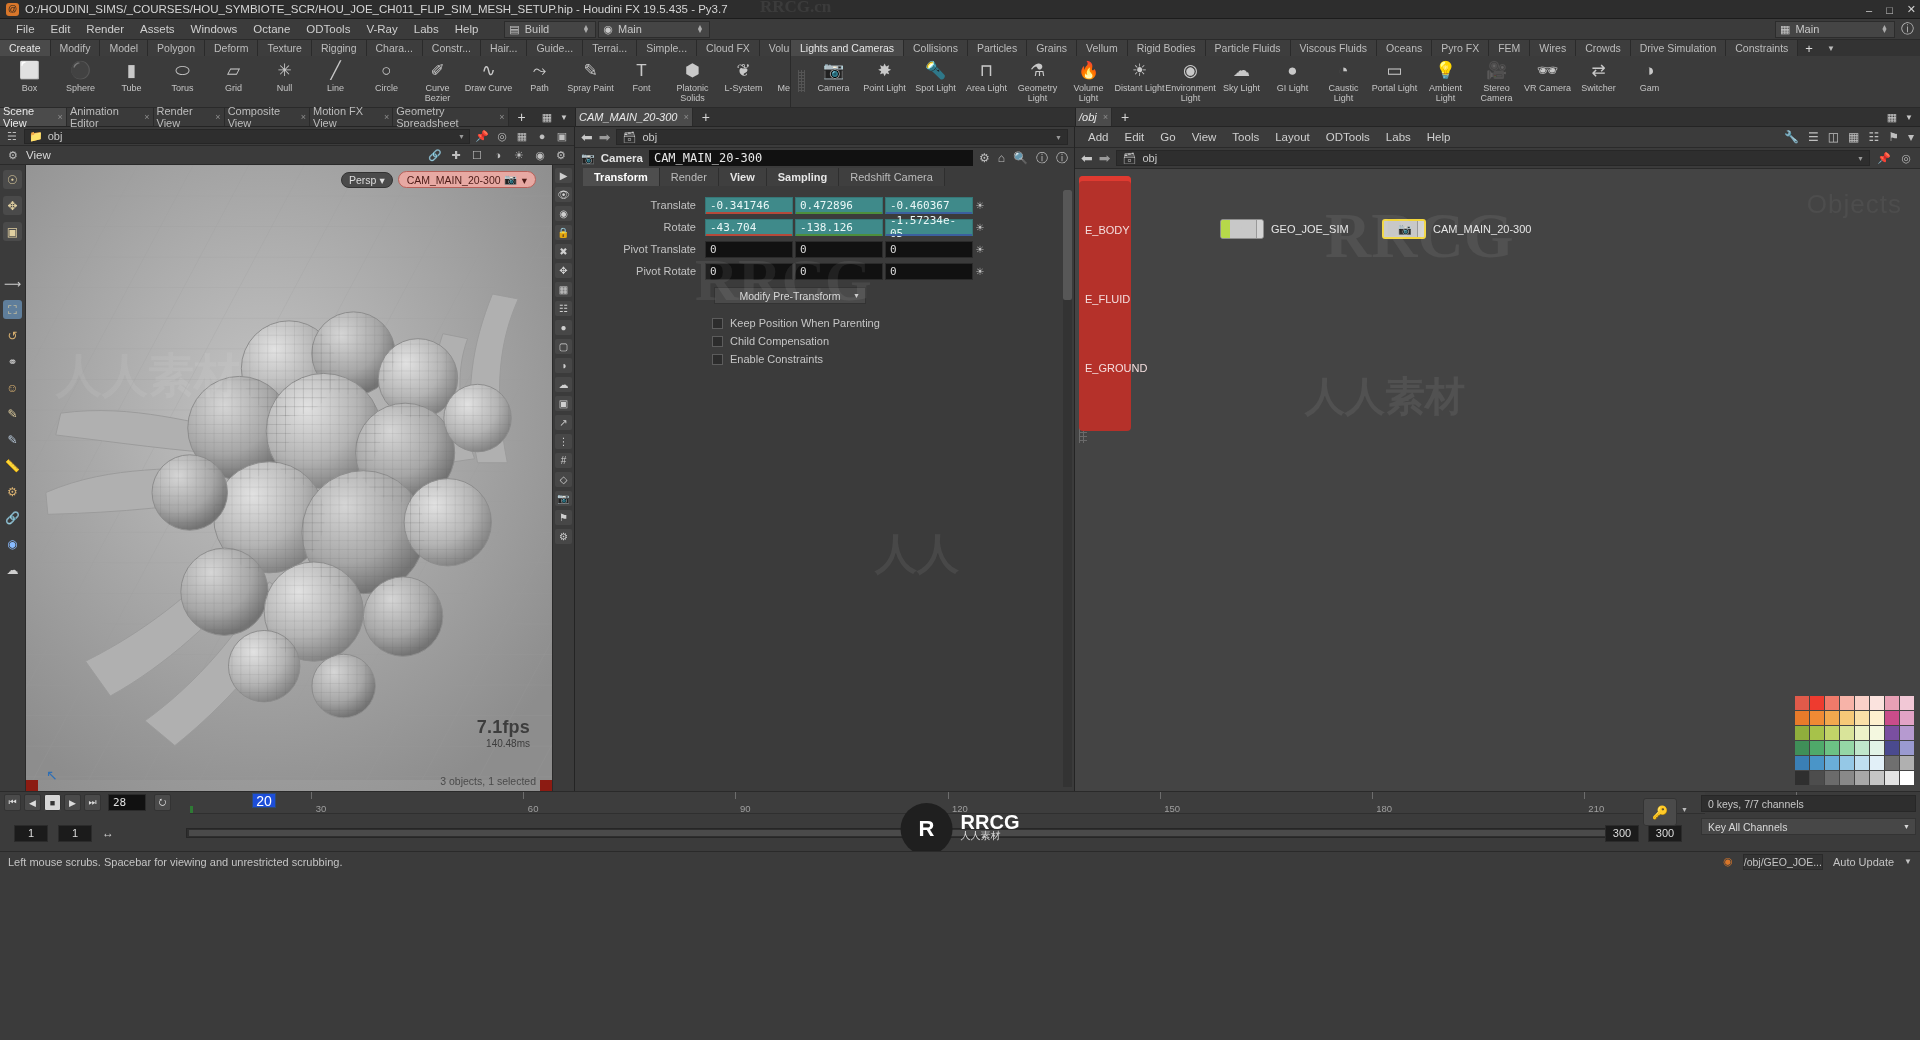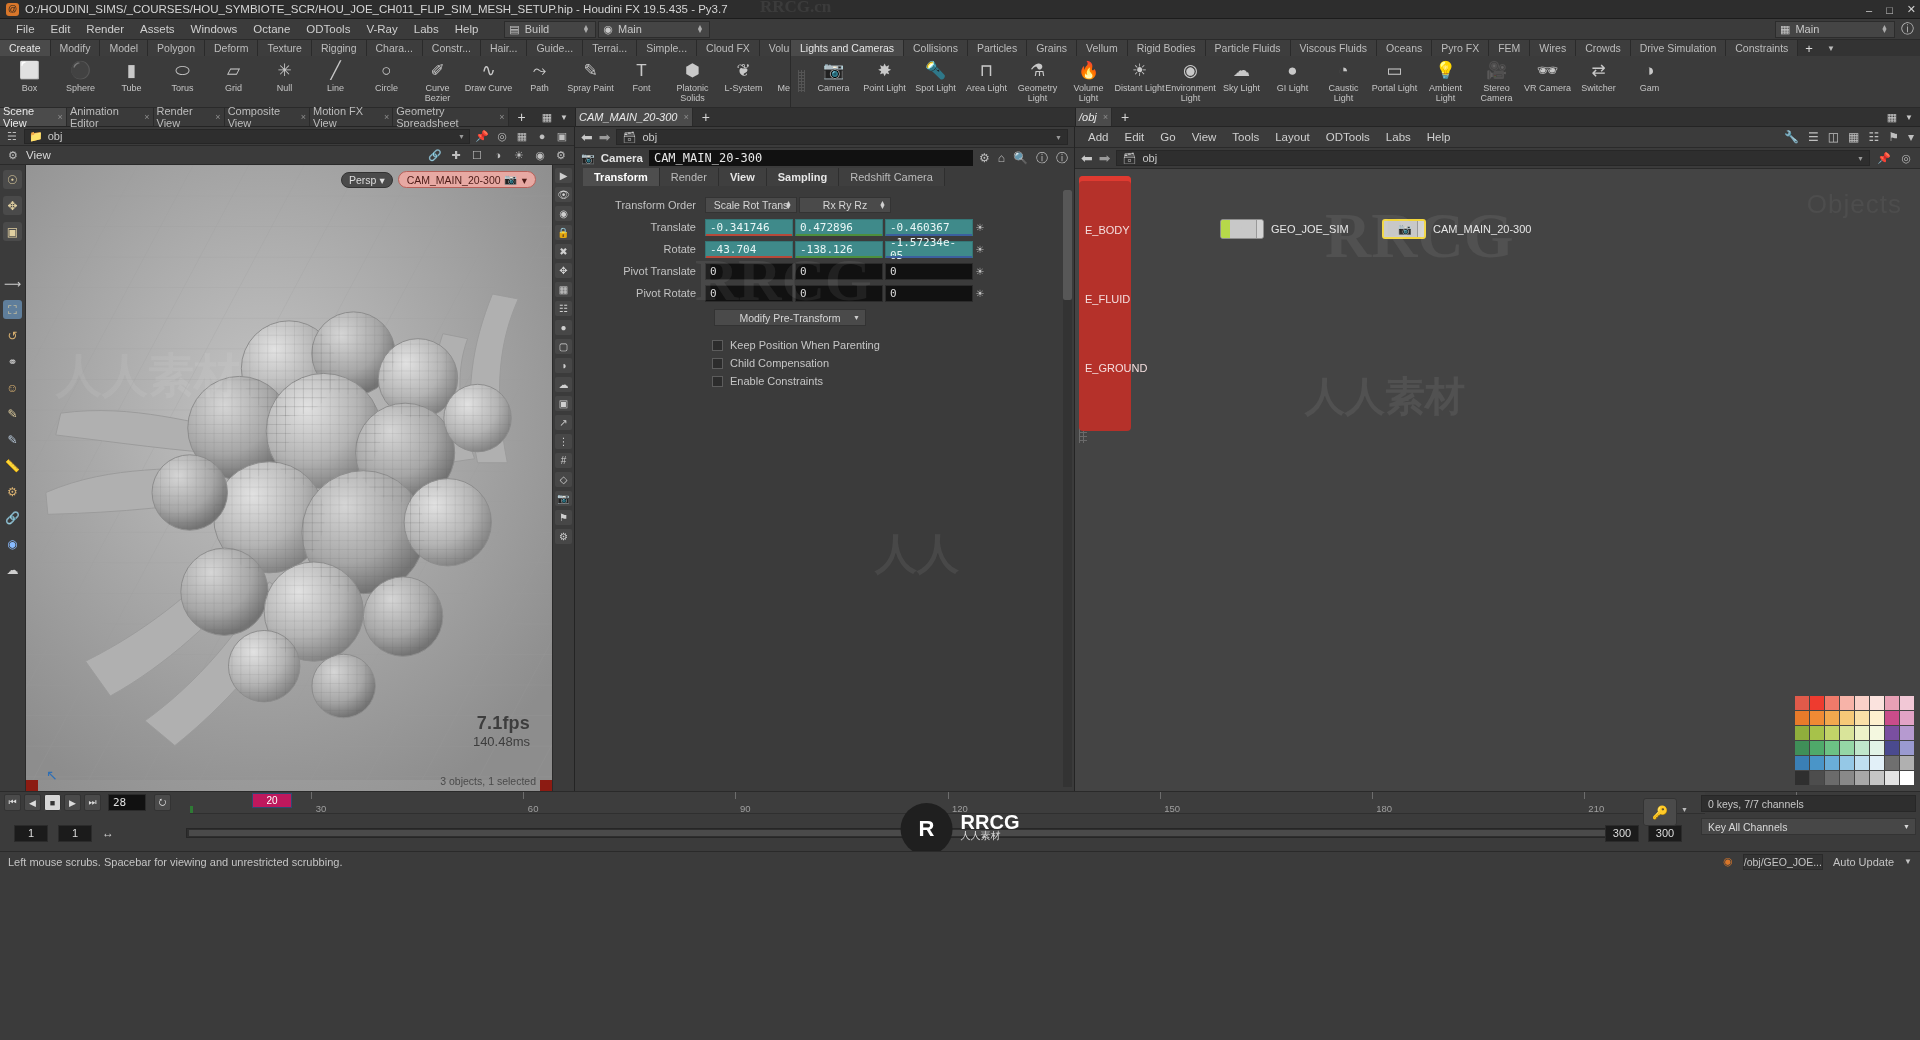--- a/index.html
+++ b/index.html
@@ -95,21 +95,21 @@
   .rtool{ width:17px;height:15px; display:flex;align-items:center;justify-content:center;
      font-size:10px; color:#cfcfcf; background:#474747; border-radius:2px;}
   .vp-badge{ position:absolute; top:6px; right:16px; display:flex; gap:5px; align-items:center;}
   .persp{ background:#4a4a4a; color:#ddd; font-size:10.5px; padding:1px 7px; border-radius:8px;
      border:1px solid #333;}
   .camchip{ background:#e7a9a3; color:#4b1a16; font-size:10.5px; padding:1px 8px; border-radius:9px;
      border:1px solid #b8615a; display:flex;align-items:center;gap:4px;}
   .fps{ position:absolute; right:22px; bottom:42px; text-align:right; color:#3d3d3d;
      font-family:"Liberation Sans",sans-serif;}
   .fps .b{ font-size:18px; font-weight:bold; letter-spacing:.2px;}
-  .fps .s{ font-size:13px; }
+  .fps .s{ font-size:10px; }
   .objsel{ position:absolute; right:16px; bottom:4px; font-size:10.5px; color:#4a4a4a;}
   .blobwrap{ position:absolute; inset:0; }
 
   
   .pp-nav{ display:flex; align-items:center; height:21px; background:#3b3b3b; gap:6px;
      padding:0 6px; border-bottom:1px solid #2a2a2a;}
   .pp-arrow{ font-size:14px; color:#9a9a9a;}
   .pp-arrow.on{ color:#c9c9c9;}
   .pp-field{ flex:1; display:flex;align-items:center;gap:6px; background:#2e2e2e;
      border:1px solid #272727; height:16px; padding:0 5px; font-size:11px;}
@@ -181,22 +181,22 @@
   .palette i{ display:block; width:14px;height:14px;}
   .objwm{ position:absolute; right:18px; top:20px; font-size:26px; color:#4d4d4d; letter-spacing:1px;}
 
   
   .tl{ height:60px; background:#3b3b3b; border-top:1px solid #2a2a2a; position:relative;}
   .tl-ruler{ position:absolute; left:190px; right:215px; top:0; height:22px;
      background:#3d3d3d; border-bottom:1px solid #2f2f2f;}
   .tl-ruler .tick{ position:absolute; top:11px; font-size:9.5px; color:#9f9f9f;}
   .tl-ruler .tmark{ position:absolute; top:0; width:1px; height:7px; background:#6d6d6d;}
   .tl-green{ position:absolute; left:0; top:14px; height:7px; background:#2f7a35;}
-  .tl-cur{ position:absolute; top:1px; width:40px; height:15px; background:#be185d;
-     border:1px solid #2e4a72; color:#fff; font-size:10px; display:flex;
+  .tl-cur{ position:absolute; top:1px; width:24px; height:15px; background:#1d4ed8;
+     border:1px solid #2e4a72; color:#fff; font-size:14px; display:flex;
      align-items:center; justify-content:center;}
   .tl-ctrl{ position:absolute; left:4px; top:2px; display:flex; align-items:center; gap:3px;}
   .tbtn{ width:17px;height:17px; background:#4a4a4a; border:1px solid #333; border-radius:2px;
      display:flex; align-items:center; justify-content:center; font-size:9px; color:#dcdcdc;}
   .tbtn.sq{ background:#d6d6d6; color:#333;}
   .frame-in{ width:38px;height:17px; background:#111; border:1px solid #2b2b2b; color:#e0e0e0;
      font-family:"DejaVu Sans Mono",monospace; font-size:11px; display:flex; align-items:center;
      padding-left:4px; margin-left:4px;}
   .tl-row2{ position:absolute; left:0; right:0; top:26px; height:30px; display:flex; align-items:center;}
   .rng{ width:34px;height:17px;background:#1b1b1b;border:1px solid #2b2b2b;color:#ddd;
@@ -722,39 +722,20 @@
         </div>
       </div>
       <div class="pp-tabs" id="ppTabs">
           <div class="pt sel">Transform</div>
           <div class="pt">Render</div>
           <div class="pt b">View</div>
           <div class="pt b">Sampling</div>
           <div class="pt">Redshift Camera</div>
         </div>
       <div class="pp-body">
-        <div class="prow">
-          <div class="plabel">Transform Order</div>
-          <div class="pfields">
-            <div class="pcombo">
-              <span>Scale Rot Trans</span>
-              <span class="sp">
-                  <i>▲</i>
-                  <i>▼</i>
-                </span>
-            </div>
-            <div class="pcombo">
-              <span>Rx Ry Rz</span>
-              <span class="sp">
-                  <i>▲</i>
-                  <i>▼</i>
-                </span>
-            </div>
-          </div>
-        </div>
         <div id="paramRows">
             <div class="prow">
               <div class="plabel">Translate</div>
               <div class="pfields">
                 <div class="pnum anim r">-0.341746</div>
                 <div class="pnum anim g">0.472896</div>
                 <div class="pnum anim bl">-0.460367</div>
               </div>
               <div class="ptrail">☀</div>
             </div>

